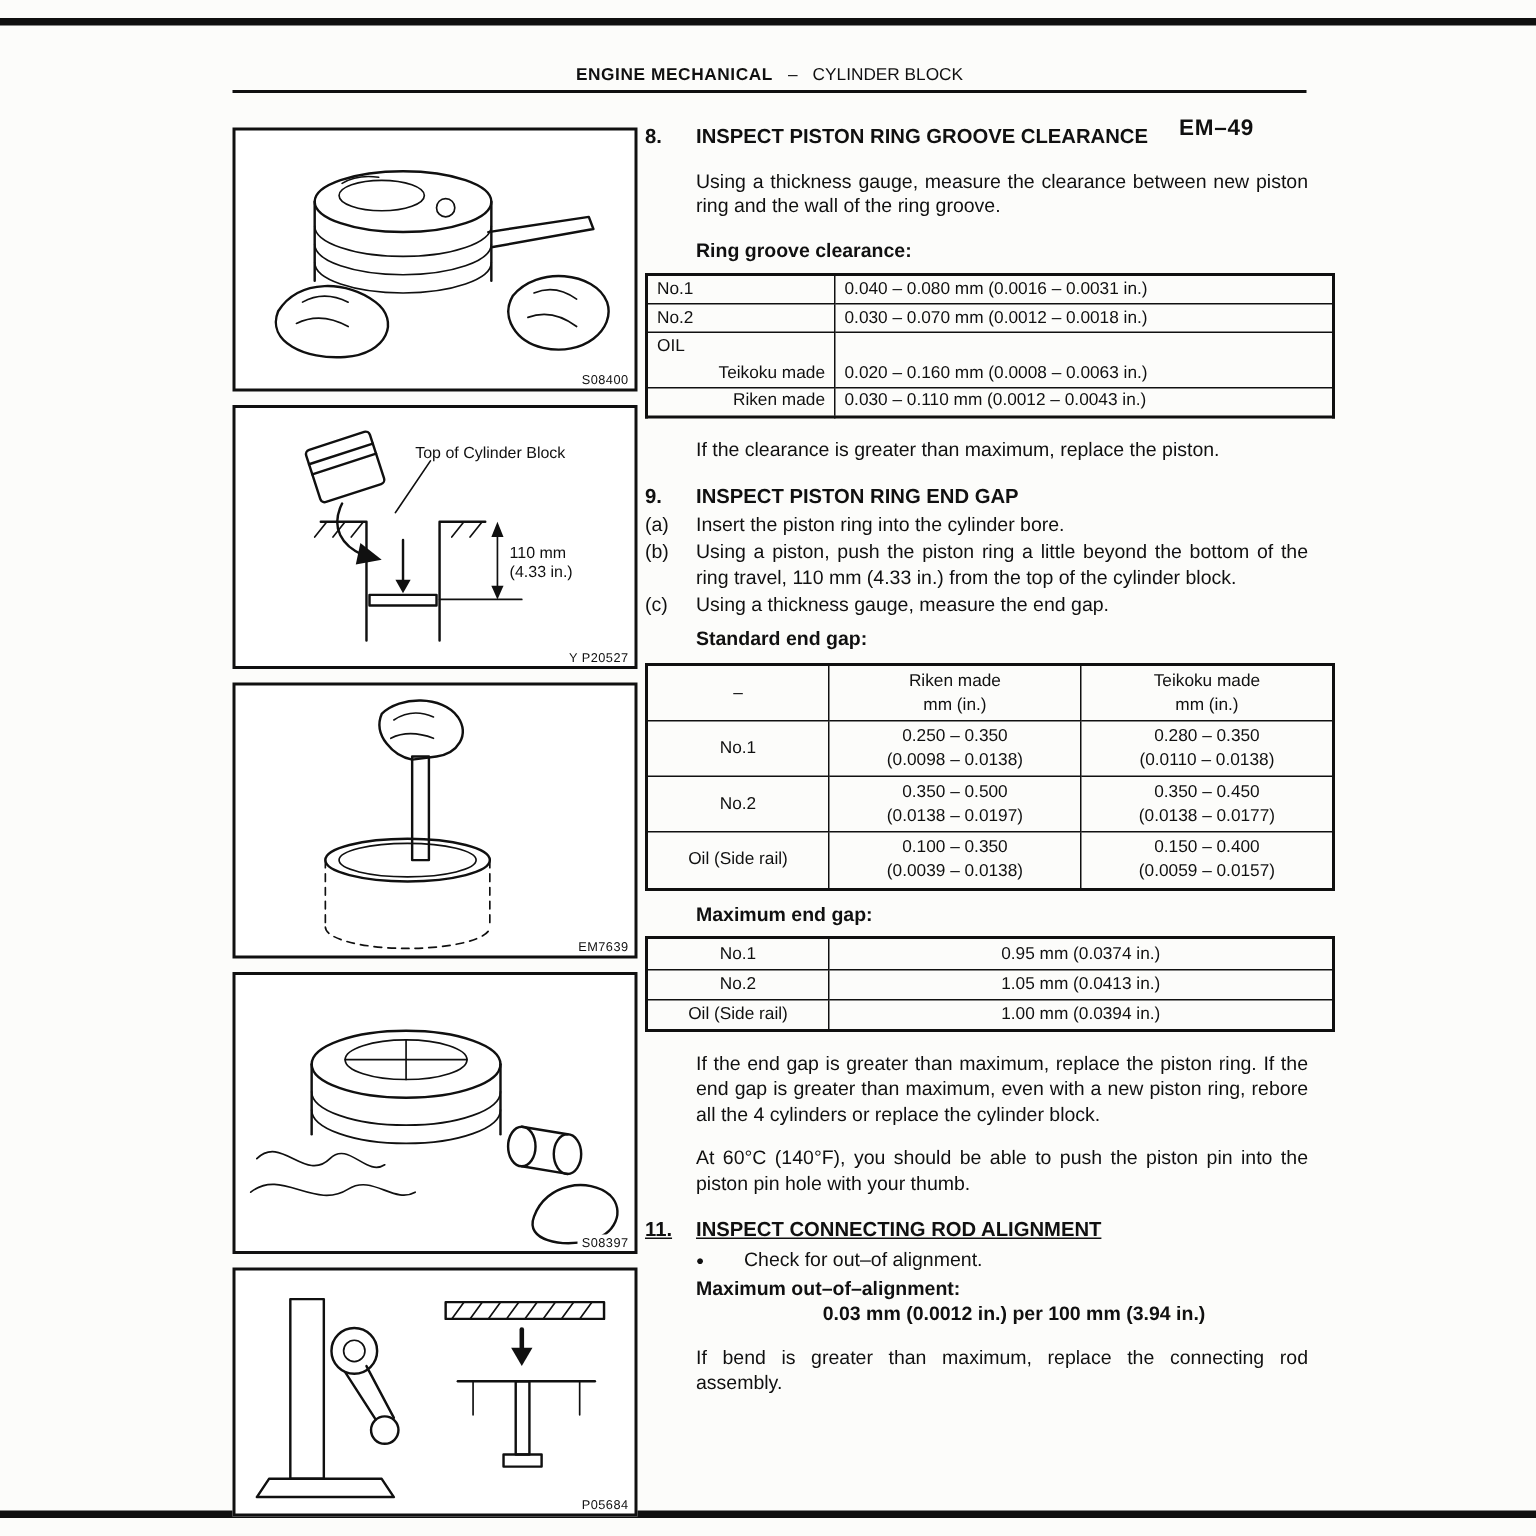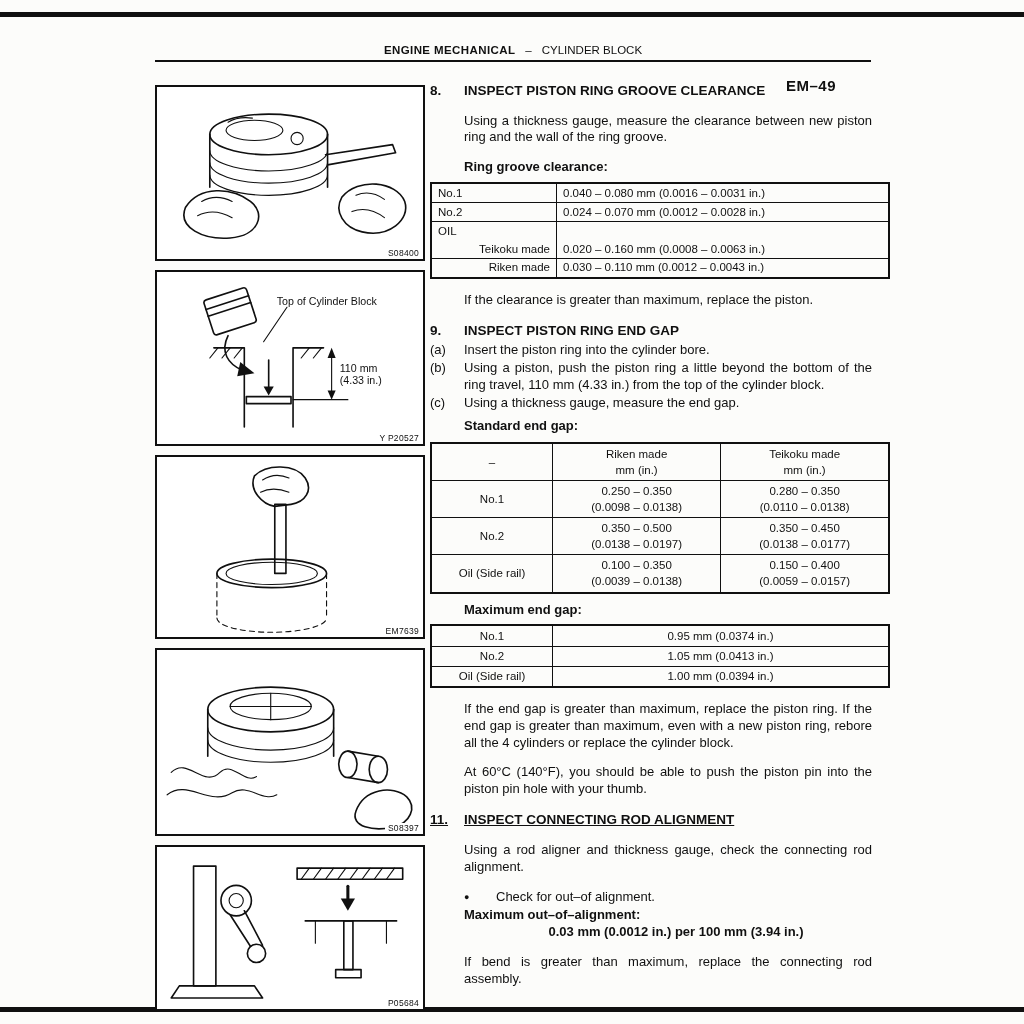--- a/index.html
+++ b/index.html
@@ -174,21 +174,21 @@
     <div class="speclabel">Ring groove clearance:</div>
 
     <table class="spec-table">
       <tbody>
           <tr class="line">
         <td class="lbl">No.1</td>
         <td>0.040 – 0.080 mm (0.0016 – 0.0031 in.)</td>
       </tr>
       <tr class="line">
         <td class="lbl">No.2</td>
-        <td>0.024 – 0.070 mm (0.0012 – 0.0028 in.)</td>
+        <td>0.030 – 0.070 mm (0.0012 – 0.0018 in.)</td>
       </tr>
       <tr>
         <td class="lbl">OIL</td>
         <td></td>
       </tr>
       <tr class="line">
         <td class="lbl r">Teikoku made</td>
         <td>0.020 – 0.160 mm (0.0008 – 0.0063 in.)</td>
       </tr>
       <tr>
@@ -288,21 +288,20 @@
       </table>
 
     <p class="ind just">If the end gap is greater than maximum, replace the piston ring. If the end gap is greater than maximum, even with a new piston ring, rebore all the 4 cylinders or replace the cylinder block.</p>
 
     <p class="ind just">At 60°C (140°F), you should be able to push the piston pin into the piston pin hole with your thumb.</p>
 
     <div class="sechead mt10">
       <span class="secnum">11.</span>
       <span>INSPECT CONNECTING ROD ALIGNMENT</span>
     </div>
-    <p class="ind just">Using a rod aligner and thickness gauge, check the connecting rod alignment.</p>
     <div class="bullet-row">
       <span class="bullet-glyph">●</span>
       <span>Check for out–of alignment.</span>
     </div>
     <div class="speclabel" style="margin-left:34px;">Maximum out–of–alignment:</div>
     <div class="maxval">0.03 mm (0.0012 in.) per 100 mm (3.94 in.)</div>
     <p class="ind just">If bend is greater than maximum, replace the connecting rod assembly.</p>
 
   </div>
 </div>

